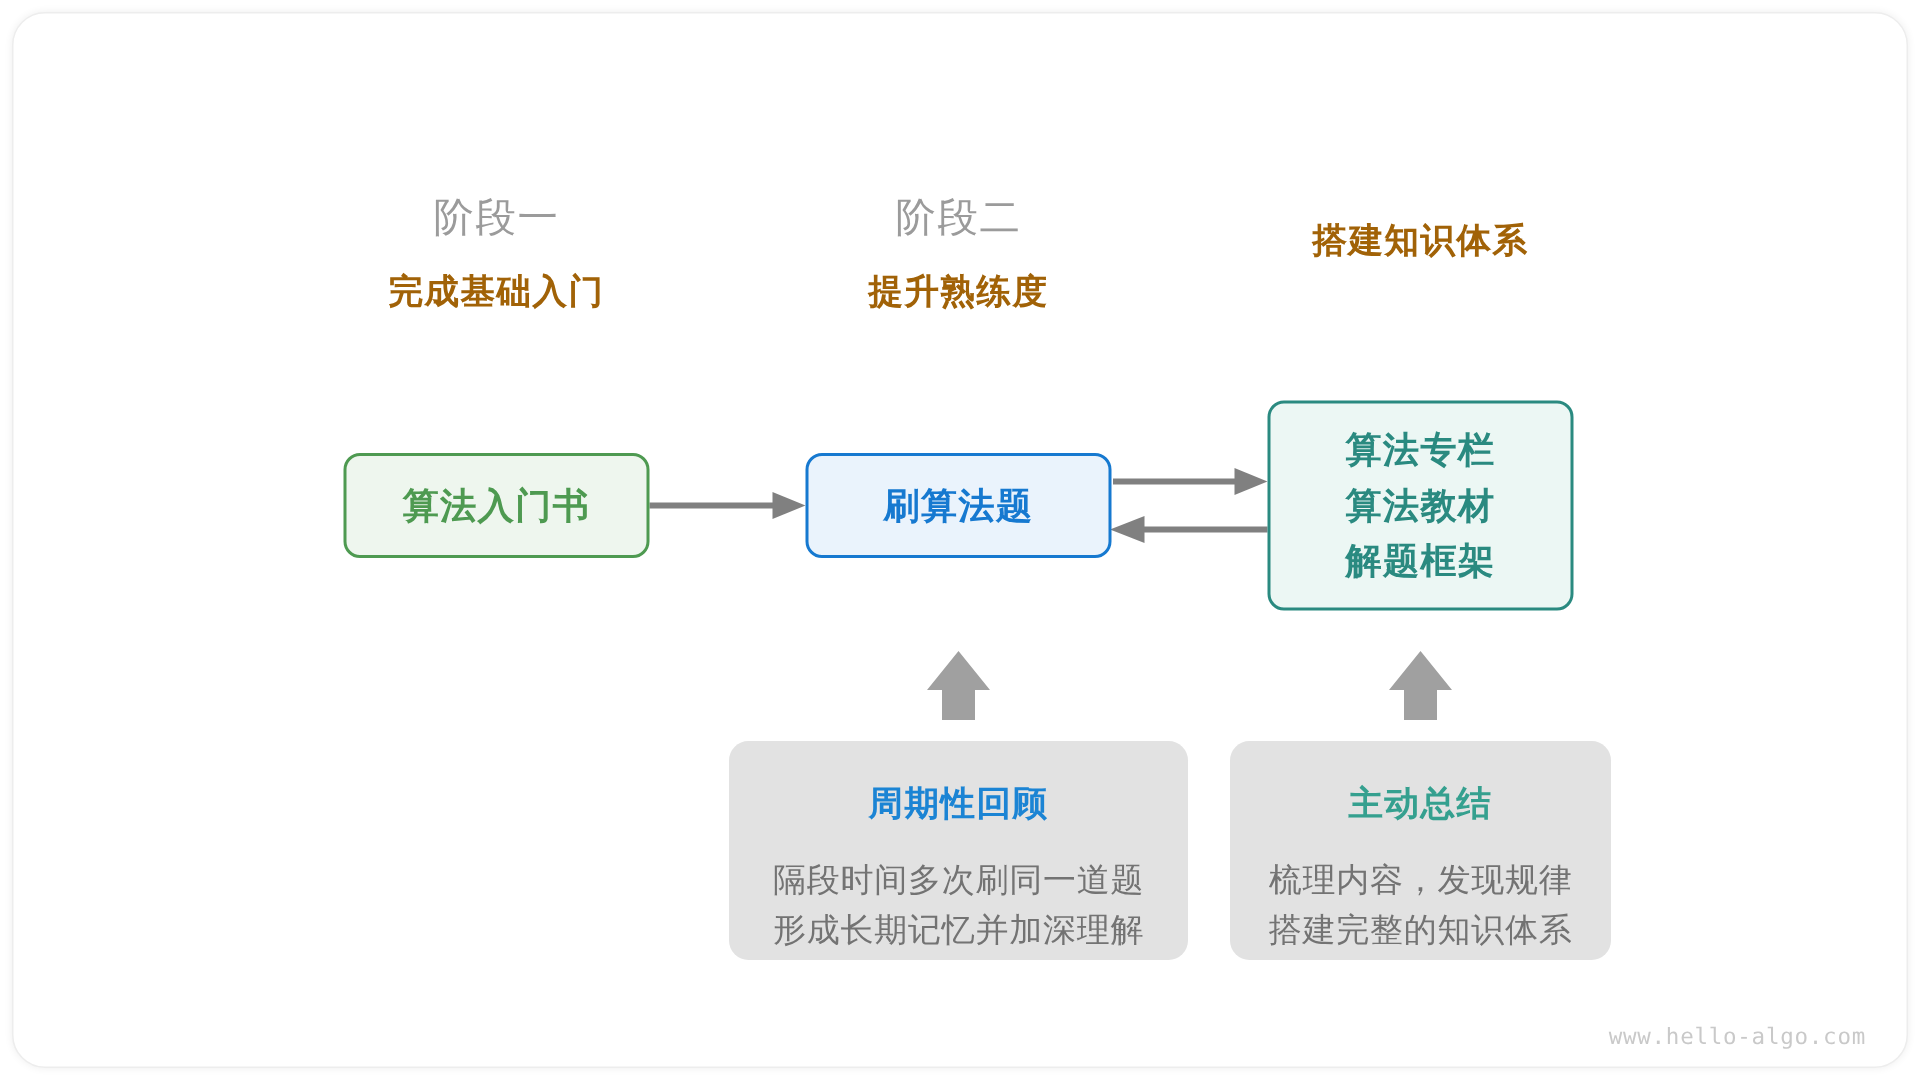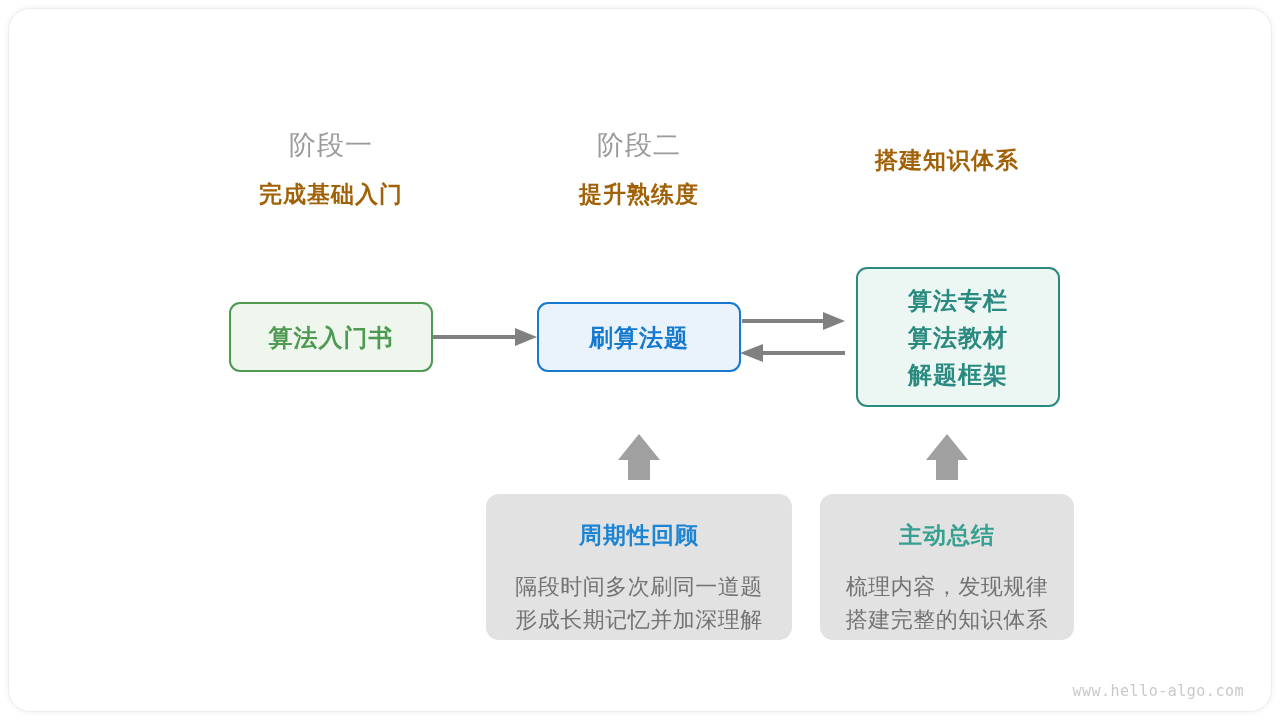--- a/index.html
+++ b/index.html
@@ -83,21 +83,20 @@
     background: #eaf3fc;
     border: 2px solid #1679d0;
     color: #1679d0;
     font-size: 24px;
   }
   .node-teal {
     background: #ecf7f4;
     border: 2px solid #2a8a80;
     color: #2a8a80;
     font-size: 24px;
-    margin-left: 11px;
   }
 
   
   .card {
     position: absolute;
     box-sizing: border-box;
     background: #e2e2e2;
     border-radius: 13px;
     text-align: center;
     padding-top: 26px;

